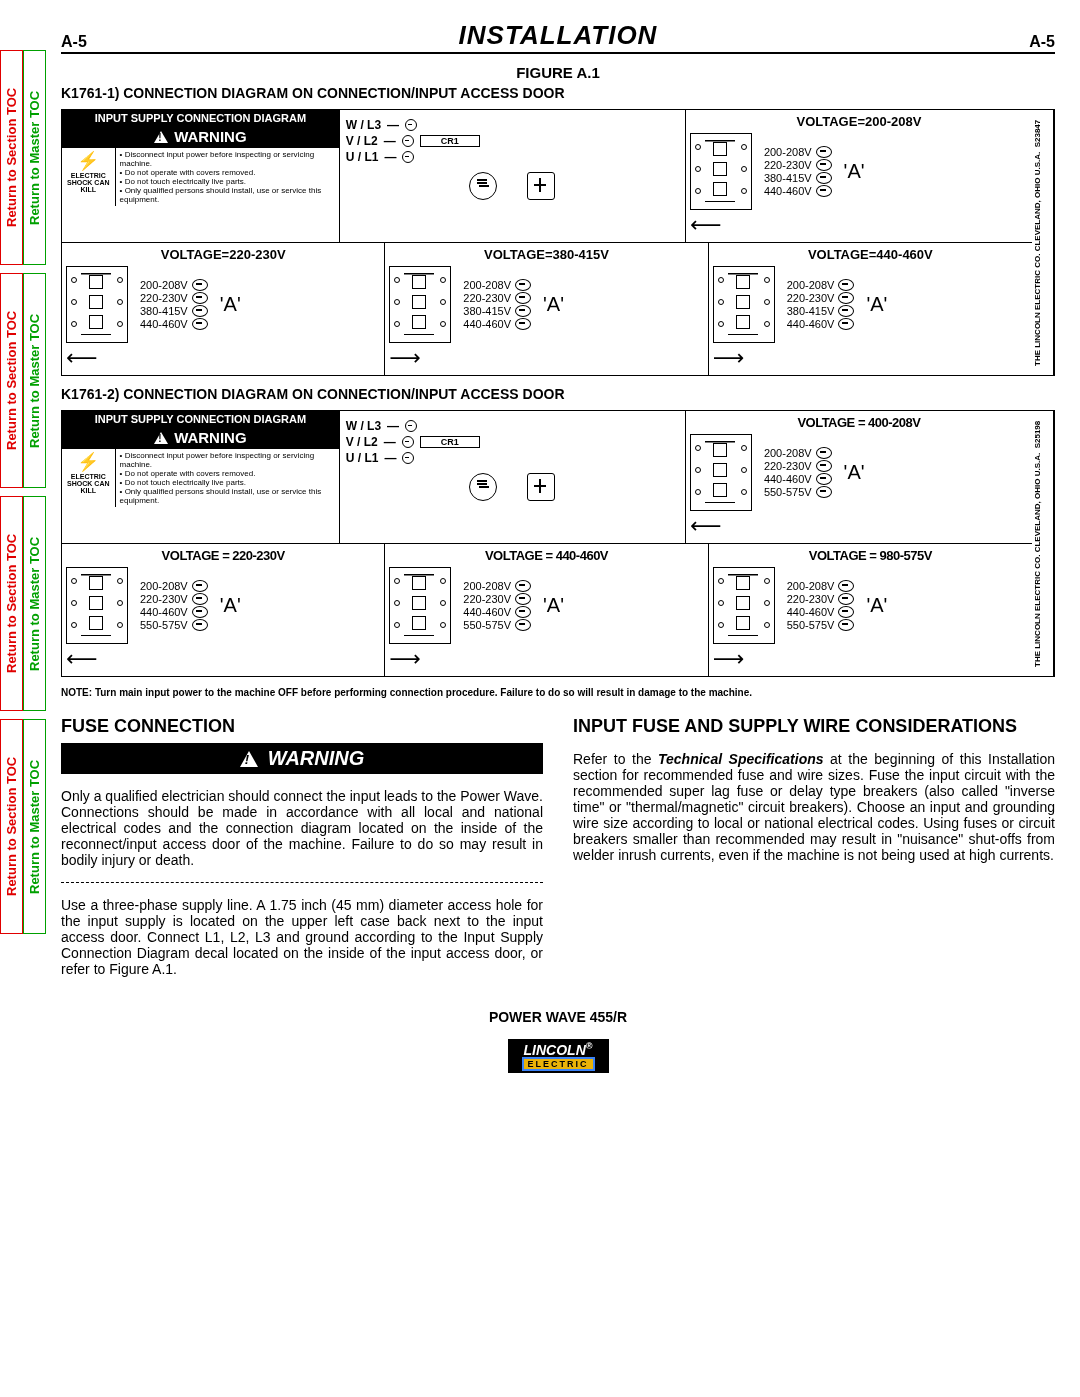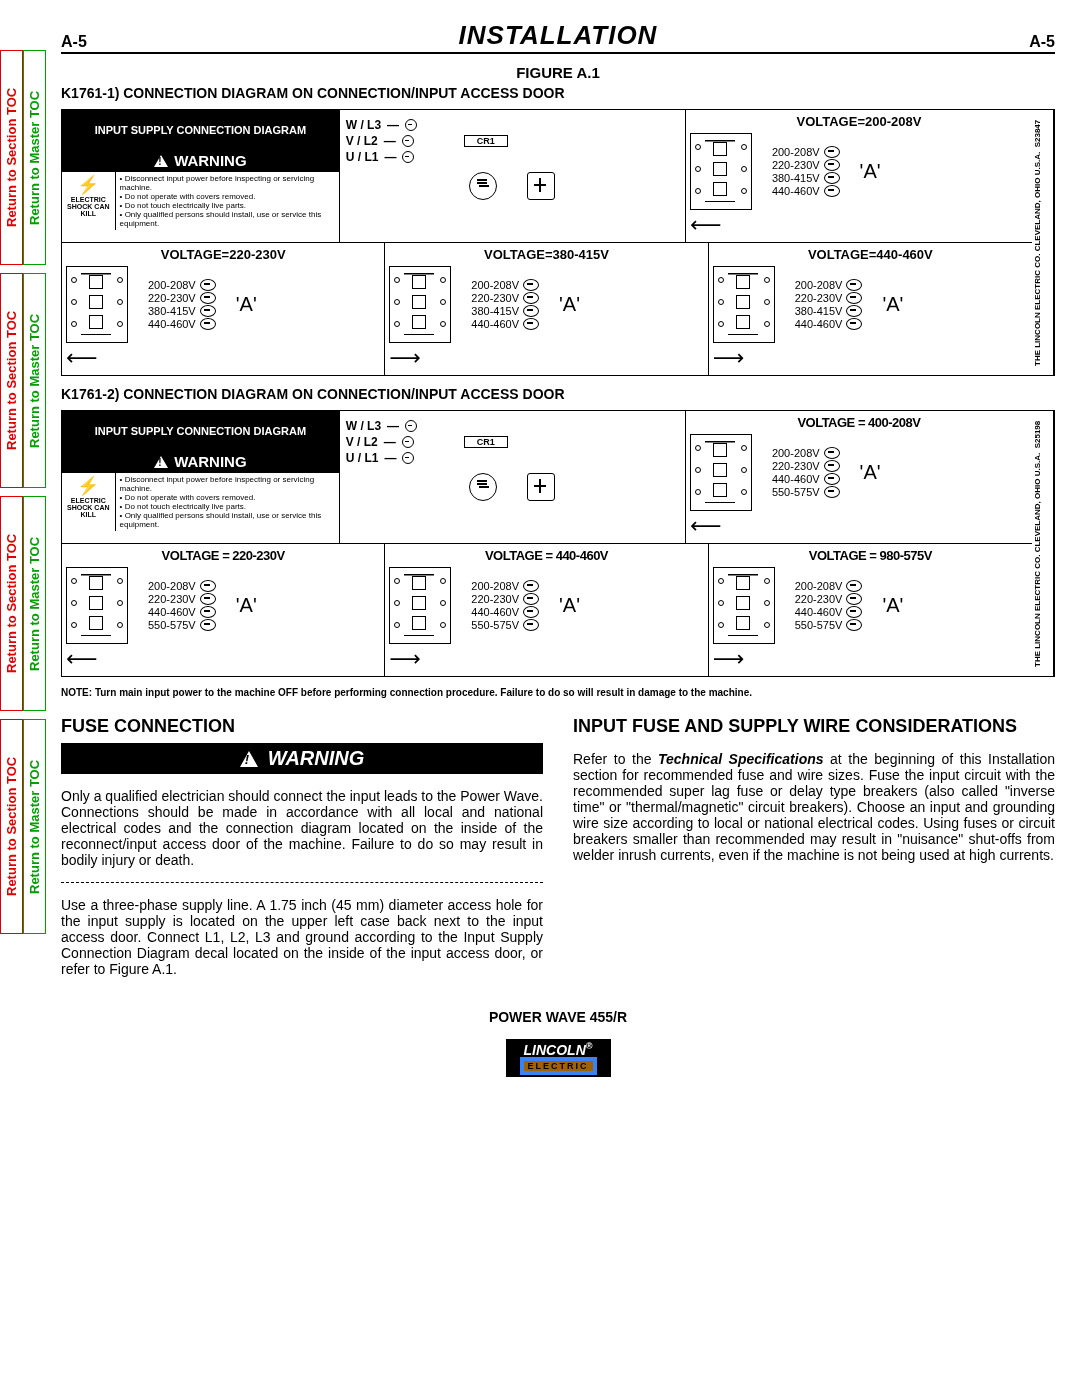--- a/index.html
+++ b/index.html
@@ -90,49 +90,49 @@
     grid-template-columns: 1fr 1fr 1fr;
   }
   .diag-cell {
     border-right: 1.5px solid #000;
     padding: 4px;
   }
   .diag-cell:last-child { border-right: none; }
 
   .warn-header {
     background: #000; color: #fff; font-weight: bold; text-align: center;
-    padding: 14px; font-size: 11px;
+    padding: 2px; font-size: 11px;
   }
   .warn-bar {
     background: #000; color: #fff; font-weight: bold; text-align: center;
     padding: 2px 0; font-size: 15px;
     display:flex; align-items:center; justify-content:center; gap:6px;
   }
   .tri { display:inline-block; width:0;height:0;border-left:7px solid transparent;border-right:7px solid transparent;border-bottom:12px solid #fff; position:relative;}
   .tri::after{content:"!"; color:#000; position:absolute; left:-3px; top:1px; font-size:10px; font-weight:bold;}
   .warn-body { display:flex; border-top:1px solid #000; }
   .warn-icon-box { width:55px; border-right:1px solid #000; text-align:center; font-size:7px; font-weight:bold; padding:2px;}
   .warn-icon-box .shock { font-size:18px; }
   .warn-list { font-size:8px; padding:2px 4px; list-style:none; margin:0;}
   .warn-list li::before { content:"• "; }
 
   .tb-row { display:flex; align-items:center; gap:6px; font-weight:bold; font-size:12px; margin:2px 0;}
   .term { width:10px;height:10px;border:1.5px solid #000; border-radius:50%; position:relative;}
   .term::after{content:""; position:absolute; left:2px; top:4px; width:4px; height:1px; background:#000;}
-  .cr1 { border:1px solid #000; font-size:9px; padding:0 12px; font-weight:bold;margin-left:44px;}
+  .cr1 { border:1px solid #000; font-size:9px; padding:0 20px; font-weight:bold;}
   .ground-row { display:flex; gap:30px; margin-top:8px; justify-content:center;}
   .gnd { width:26px;height:26px;border:1.5px solid #000;border-radius:50%; position:relative;}
   .gnd::before{content:"";position:absolute;left:7px;top:6px;width:10px;height:1.5px;background:#000;box-shadow:0 3px 0 #000, 2px 6px 0 #000;}
   .gnd.sq{border-radius:3px;}
   .gnd.sq::before{left:11px;top:5px;width:1.5px;height:14px;box-shadow:none;}
   .gnd.sq::after{content:"";position:absolute;left:6px;top:11px;width:12px;height:1.5px;background:#000;}
 
   .vbox-title { font-weight:bold; font-size:13px; text-align:center; margin-bottom:4px;}
   .vbox-title.cond { font-family: Arial Narrow, Arial; letter-spacing:-0.5px;}
-  .vbox-body { display:flex; align-items:center; gap:20px; }
+  .vbox-body { display:flex; align-items:center; gap:12px; }
   .relay {
     width:60px; height:75px; border:1.5px solid #000; position:relative; flex-shrink:0;
   }
   .relay::before{
     content:""; position:absolute; left:14px; top:6px; width:30px; height:62px;
     background:
      linear-gradient(#000,#000) 0 0/100% 1.5px no-repeat,
      linear-gradient(#000,#000) 0 100%/100% 1.5px no-repeat;
   }
   .relay .coil { position:absolute; width:12px;height:12px; border:1.5px solid #000;}
@@ -155,21 +155,21 @@
     background:#000; color:#fff; font-weight:bold; font-size:20px;
     display:flex; align-items:center; justify-content:center; gap:10px;
     padding:4px 0; font-style:italic; margin-bottom:8px;
   }
   .warn-big .tri{border-bottom-width:16px;border-left-width:9px;border-right-width:9px;}
   .warn-big .tri::after{font-size:13px;left:-4px;top:1px;}
   .dashed { border:none; border-top:1px dashed #000; margin:12px 0;}
   .footer { text-align:center; font-weight:bold; font-size:14px; margin-top:18px;}
   .logo { text-align:center; margin-top:14px; }
   .logo-box{ display:inline-block; background:#000;color:#fff; padding:2px 14px; font-weight:bold; font-size:14px; font-style:italic; position:relative;}
-  .logo-sub{ display:block; background:#a16207;color:#000;border:4px solid #3b82f6; font-size:9px; font-weight:bold; font-style:normal; padding:0 4px; margin-top:-1px; letter-spacing:2px;}
+  .logo-sub{ display:block; background:#eab308;color:#000;border:2px solid #3b82f6; font-size:9px; font-weight:bold; font-style:normal; padding:0 4px; margin-top:-1px; letter-spacing:2px;}
   .reg{font-size:9px;vertical-align:super;}
 </style>
 </head>
 <body>
 
 <div class="side-tabs">
   <div class="tab-pair">
     <div class="tab tab-red">Return to Section TOC</div>
     <div class="tab tab-green">Return to Master TOC</div>
   </div>

